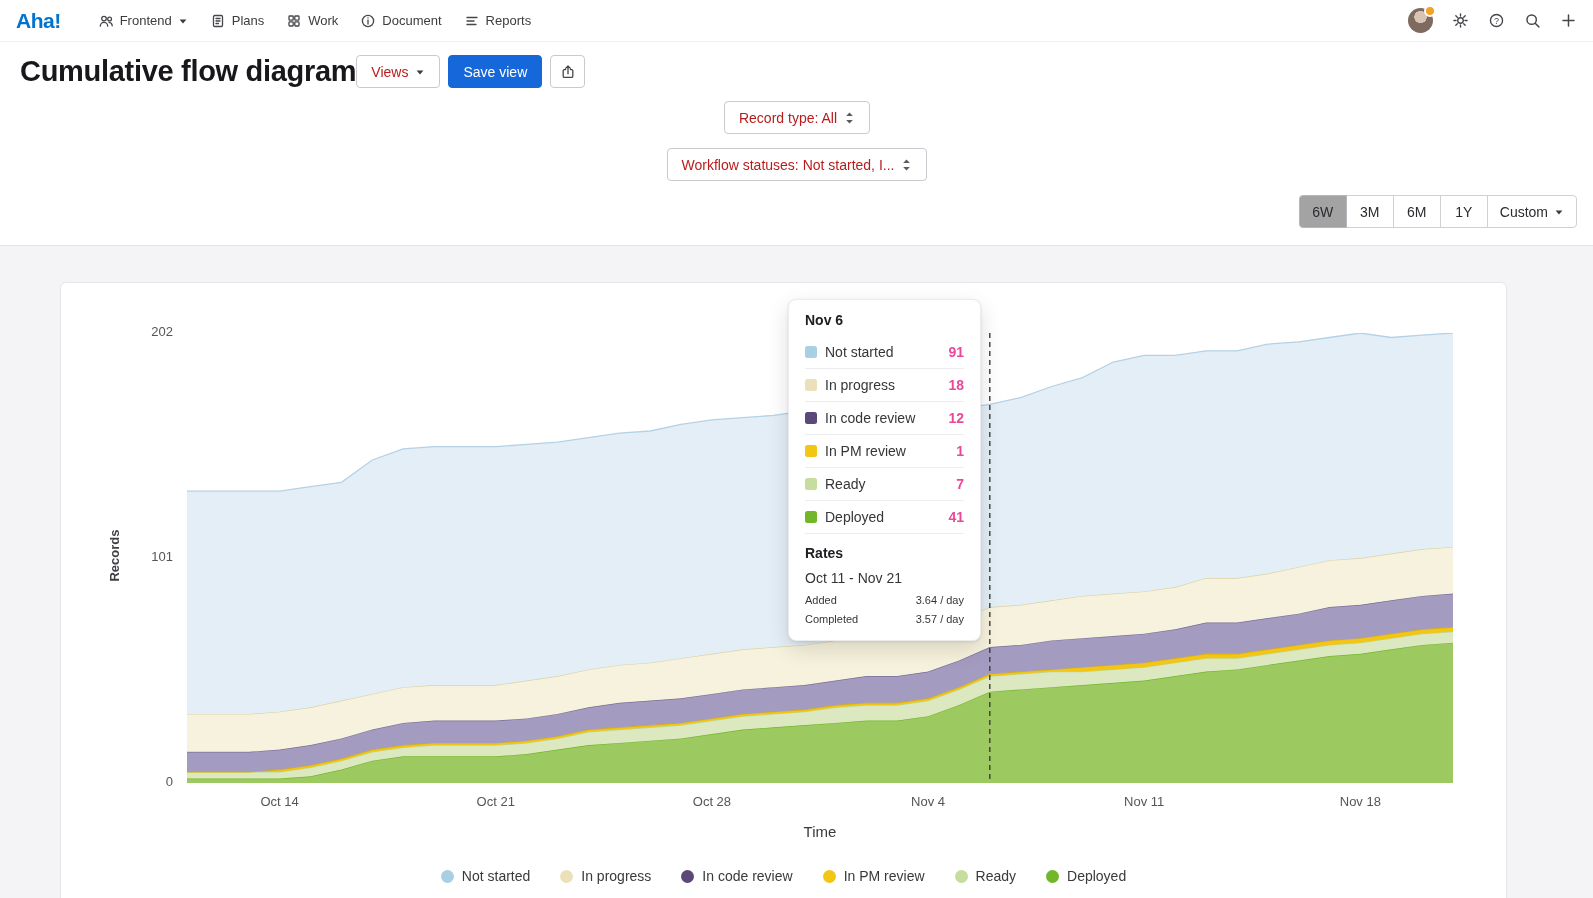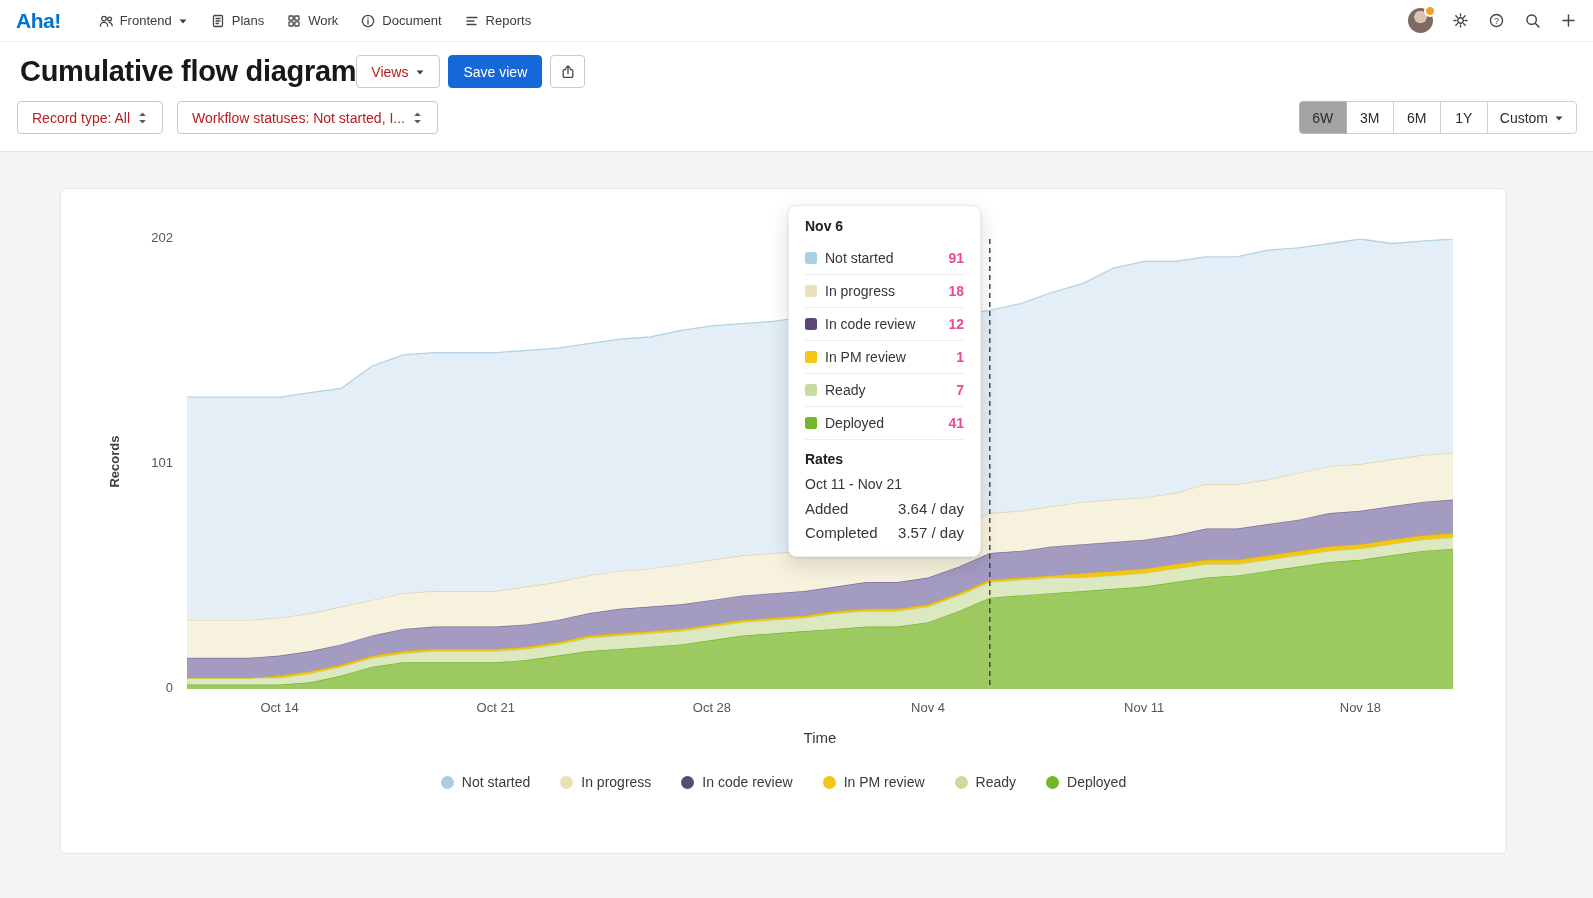--- a/index.html
+++ b/index.html
@@ -18,21 +18,21 @@
 
   
   .page-head{display:flex;align-items:center;padding:13px 16px 5px 20px;background:#fff;}
   .page-title{font-size:29px;font-weight:700;color:#18181c;letter-spacing:-0.3px;}
   .head-actions{display:flex;gap:8px;align-items:center;}
   .btn{height:33px;padding:0 14px;border:1px solid #c9c9cf;border-radius:4px;background:#fff;font-size:14px;color:#b91c1c;display:inline-flex;align-items:center;gap:7px;font-family:inherit;cursor:pointer;white-space:nowrap;}
   .btn-primary{background:#1667d9;border-color:#1667d9;color:#fff;font-weight:500;}
   .btn-icon{width:35px;justify-content:center;padding:0;}
 
   
-  .filter-row{display:flex;gap:14px;padding:8px 16px 17px 17px;background:#fff;border-bottom:1px solid #e4e4e7;}
+  .filter-row{display:flex;gap:14px;padding:8px 16px 17px 17px;background:#fff;border-bottom:1px solid #e4e4e7;align-items:center;flex-direction:column;}
   .range-group{margin-left:auto;display:flex;}
   .range-btn{height:33px;min-width:48px;padding:0 12px;background:#fff;border:1px solid #cfcfd4;font-size:14px;color:#2b2b30;margin-left:-1px;display:inline-flex;align-items:center;justify-content:center;gap:6px;cursor:pointer;font-family:inherit;}
   .range-btn:first-child{border-radius:4px 0 0 4px;margin-left:0;}
   .range-btn:last-child{border-radius:0 4px 4px 0;}
   .range-btn.selected{background:#a3a3a3;border-color:#b6b6bd;position:relative;z-index:1;}
 
   
   .main{padding-top:36px;}
   .card{margin-left:60px;width:1447px;height:666px;background:#fff;border:1px solid #e6e6ea;border-radius:6px;position:relative;}
   .plot{position:absolute;left:126px;top:50px;width:1266px;height:450px;}
@@ -46,21 +46,21 @@
 
   
   .tooltip{position:absolute;left:727px;top:16px;width:193px;background:#fff;border:1px solid #ececef;border-radius:8px;
            box-shadow:0 1px 3px rgba(0,0,0,.10),0 8px 22px rgba(0,0,0,.13);padding:12px 16px 13px;z-index:5;}
   .tt-title{font-size:14px;font-weight:700;color:#202024;padding-bottom:8px;}
   .tt-row{display:flex;align-items:center;padding:8px 0;border-bottom:1px solid #ededf0;font-size:14px;color:#36363a;}
   .tt-swatch{width:12px;height:12px;border-radius:2.5px;margin-right:8px;flex:none;}
   .tt-val{margin-left:auto;font-weight:700;color:#ec4899;}
   .tt-rates-h{margin-top:11px;font-size:14px;font-weight:700;color:#202024;}
   .tt-range{font-size:14px;color:#36363a;margin:9px 0 3px;}
-  .tt-rate-row{display:flex;justify-content:space-between;font-size:15px;color:#36363a;padding:5px 0 2px;}
+  .tt-rate-row{display:flex;justify-content:space-between;font-size:11px;color:#36363a;padding:5px 0 2px;}
 </style>
 </head>
 <body>
 
 <div class="app">
 
   <header class="topnav">
     <div class="logo">Aha!</div>
 
     <div class="nav-item">

